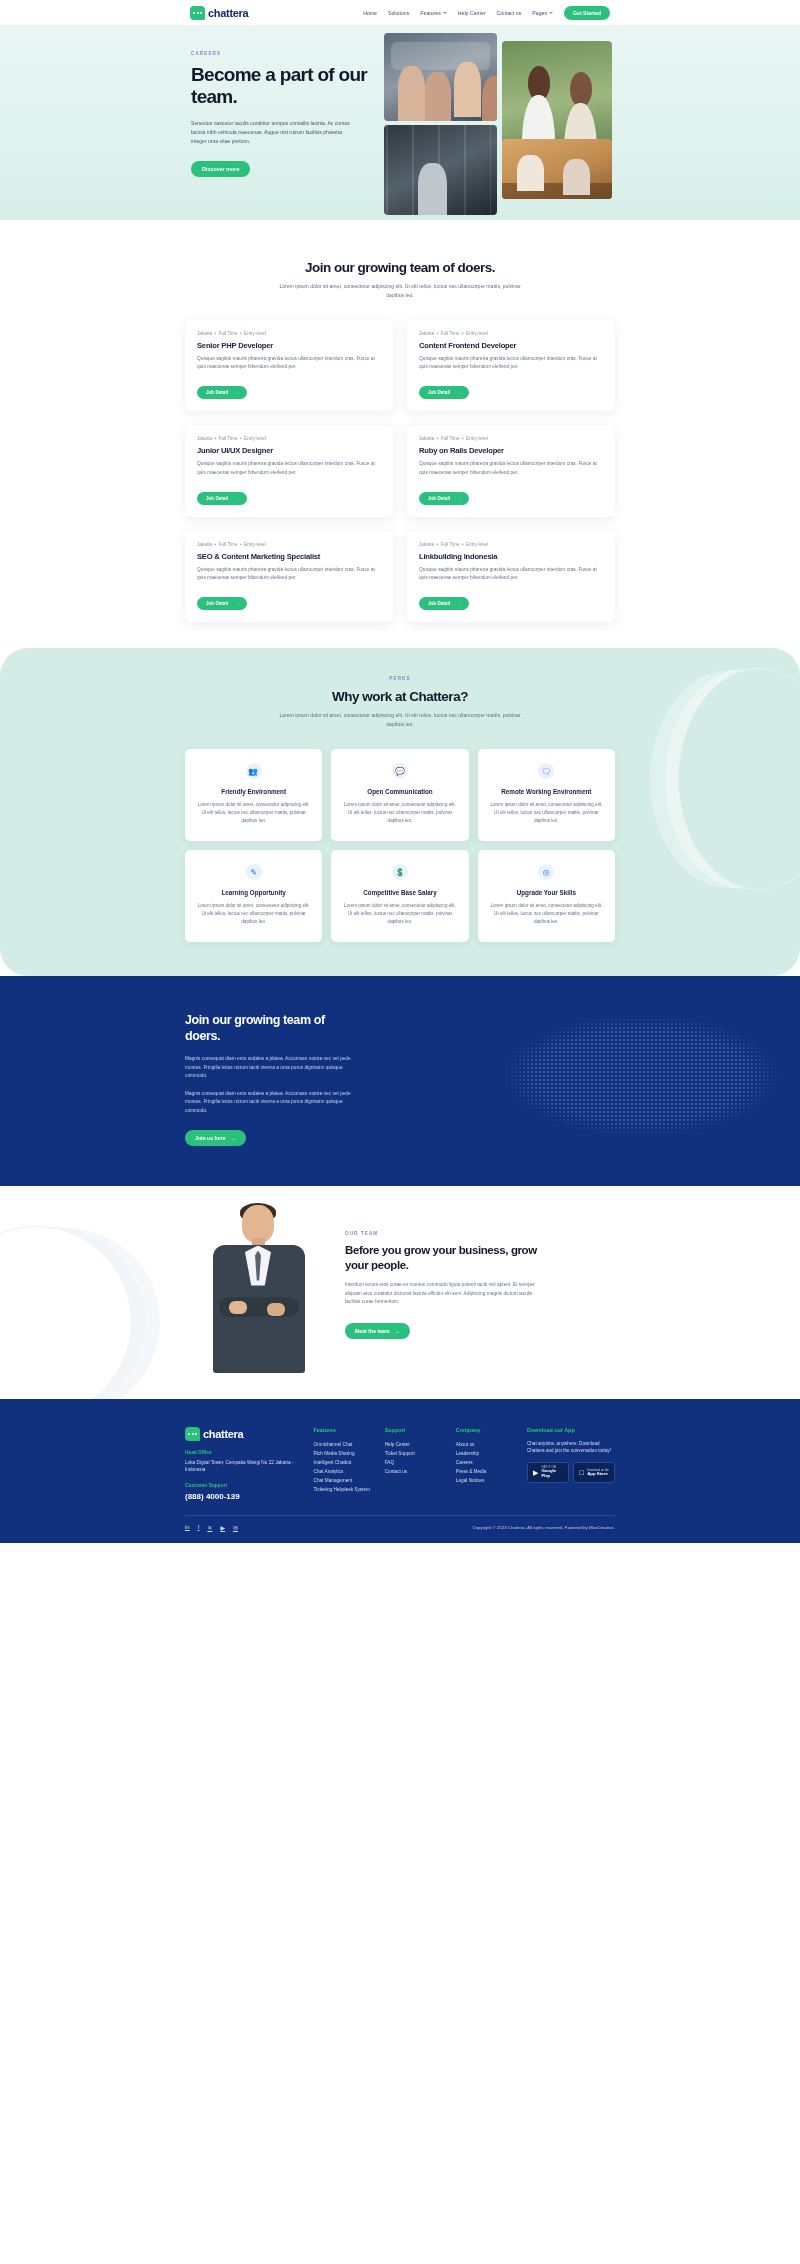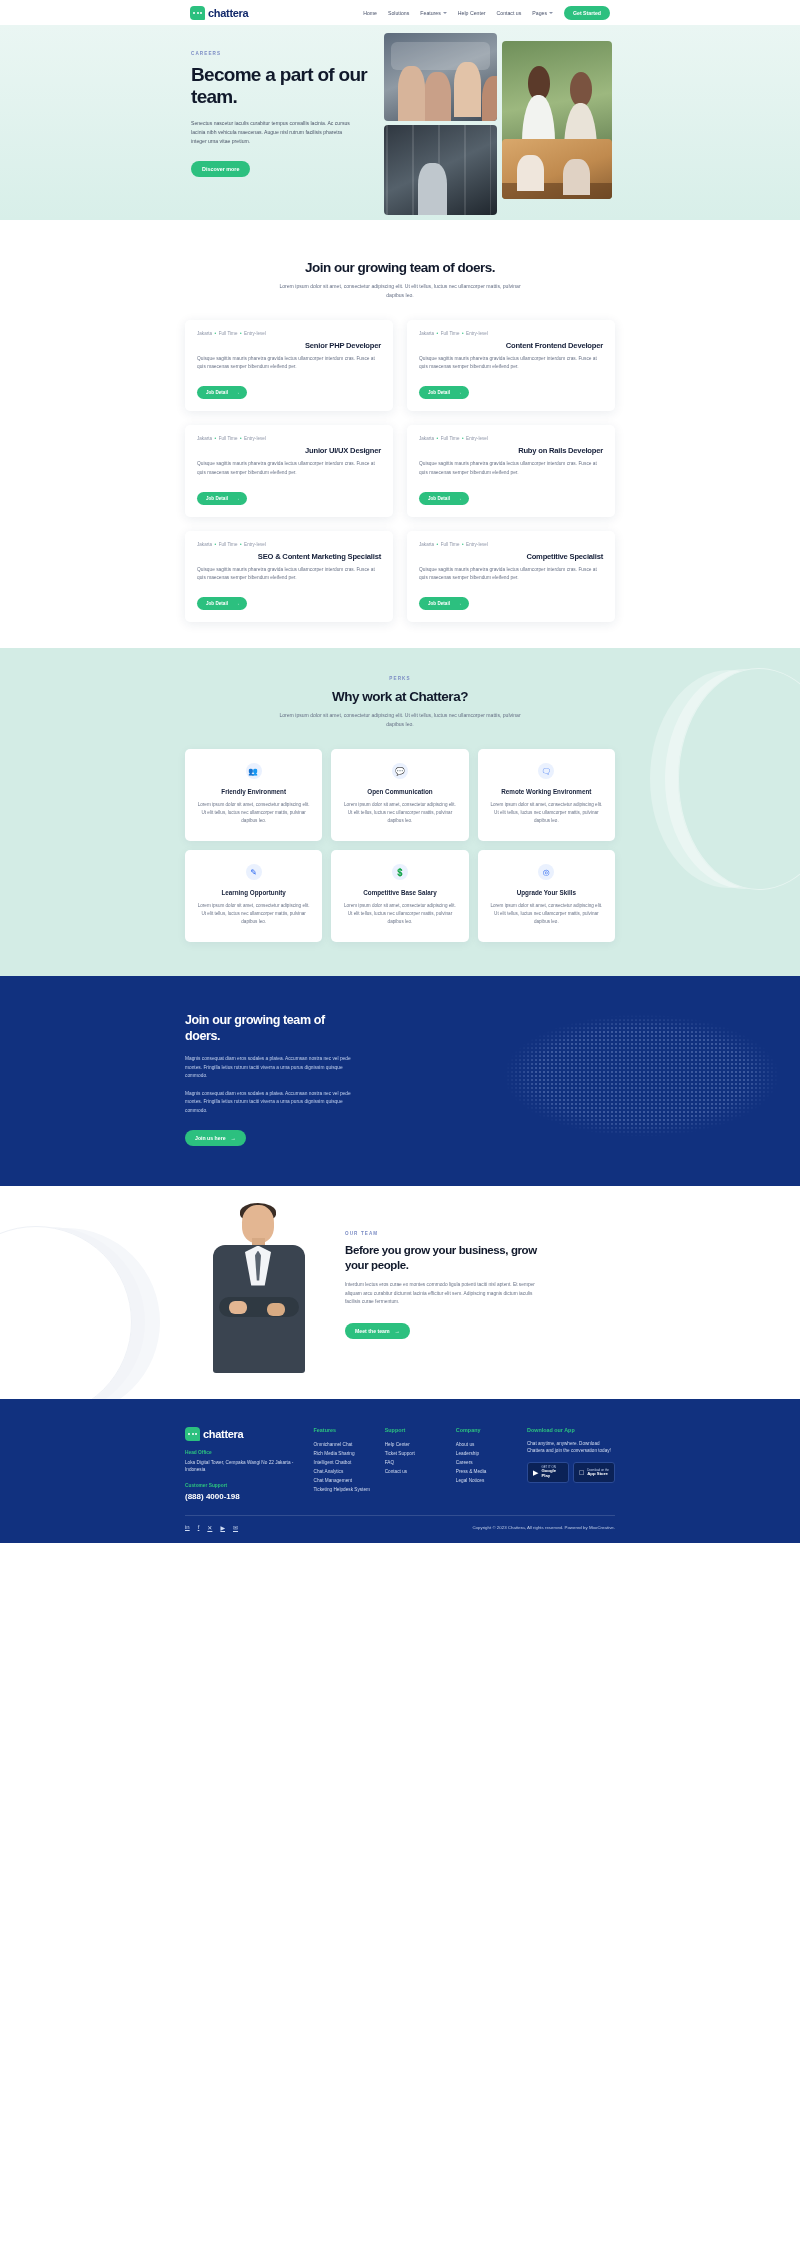--- a/index.html
+++ b/index.html
@@ -73,28 +73,28 @@
 
   
   .jobs { background:#fff; padding: 40px 0 26px; }
   .sec-head { text-align:center; margin-bottom: 20px; }
   .sec-title { font-size: 13.5px; font-weight:700; letter-spacing:-0.5px; color:#11192b; margin-bottom:7px; }
   .sec-sub { font-size:5.1px; line-height:1.75; color:#646e84; width:258px; margin:0 auto; }
   .job-grid { width: 430px; margin: 0 auto; display:grid; grid-template-columns: 1fr 1fr; gap: 14px 14px; }
   .job-card { background:#fff; border-radius:5px; box-shadow: 0 2px 11px rgba(25,40,80,.09); padding: 11px 12px 12px; }
   .job-meta { font-size:4.5px; color:#8b93a6; margin-bottom:5px; letter-spacing:.05px; }
   .job-meta .sep { color:#2cc07f; padding:0 2.5px; }
-  .job-title { font-size:7.6px; font-weight:700; color:#16203a; margin-bottom:5px; letter-spacing:-.2px;text-align:right; }
+  .job-title { font-size:7.6px; font-weight:700; color:#16203a; margin-bottom:5px; letter-spacing:-.2px; }
   .job-desc { font-size:4.8px; line-height:1.72; color:#6b7488; margin-bottom:9px; }
   .btn-sm { background:#2cc07f; color:#fff; border:none; border-radius:20px; font-size:4.6px; font-weight:600;
             padding:4px 7px 4px 9px; cursor:pointer; font-family:inherit; display:inline-flex; align-items:center; gap:7px; }
   .btn-sm .arw { font-size:4.6px; }
 
   
-  .perks { background:#d3ece5; padding: 28px 0 34px; position:relative; overflow:hidden; }
+  .perks { background:#d3ece5; padding: 28px 0 34px; position:relative; overflow:hidden;border-radius:28px; }
   .perks::after{ content:""; position:absolute; right:-40px; top:20px; width:160px; height:220px;
     border-radius:50%; border:1px solid rgba(255,255,255,.45);
     box-shadow: -14px 0 0 -1px rgba(255,255,255,.35), -30px 0 0 -2px rgba(255,255,255,.3); }
   .perk-grid { width:430px; margin:0 auto; display:grid; grid-template-columns: repeat(3,1fr); gap:9px; position:relative; z-index:2;}
   .perk-card { background:#fff; border-radius:5px; padding:14px 11px 16px; text-align:center; box-shadow:0 2px 10px rgba(25,40,80,.06); }
   .perk-ico { width:16px; height:16px; border-radius:50%; background:#eaf1fe; margin:0 auto 9px;
               display:flex; align-items:center; justify-content:center; color:#2f6bf0; font-size:8px; }
   .perk-title { font-size:6.3px; font-weight:700; color:#16203a; margin-bottom:6px; }
   .perk-desc { font-size:4.6px; line-height:1.75; color:#6b7488; }
 
@@ -289,21 +289,21 @@
         <button class="btn-sm">
             <span>Job Detail</span>
             <span class="arw">→</span>
           </button>
       </div>
 
       <div class="job-card">
         <div class="job-meta">
           <span>Jakarta</span><span class="sep">•</span><span>Full Time</span><span class="sep">•</span><span>Entry-level</span>
         </div>
-        <div class="job-title">Competitive Specialist</div>
+        <div class="job-title">Linkbuilding Indonesia</div>
         <div class="job-desc">Quisque sagittis mauris pharetra gravida lectus ullamcorper interdum cras. Fusce at quis maecenas semper bibendum eleifend per.</div>
         <button class="btn-sm">
             <span>Job Detail</span>
             <span class="arw">→</span>
           </button>
       </div>
 
     </div>
   </section>
 
@@ -393,21 +393,21 @@
           <span class="logo-mark">
               <i></i>
               <i></i>
               <i></i>
             </span>
           <span class="logo-text">chattera</span>
         </div>
         <div class="f-label">Head Office</div>
         <div class="f-addr">Loka Digital Tower, Cempaka Wangi No 22 Jakarta - Indonesia</div>
         <div class="f-label">Customer Support</div>
-        <div class="f-phone">(888) 4000-198</div>
+        <div class="f-phone">(888) 4000-139</div>
       </div>
 
       <div class="f-col">
         <div class="f-head">Features</div>
         <a class="f-link" href="#">Omnichannel Chat</a>
         <a class="f-link" href="#">Rich Media Sharing</a>
         <a class="f-link" href="#">Intelligent Chatbot</a>
         <a class="f-link" href="#">Chat Analytics</a>
         <a class="f-link" href="#">Chat Management</a>
         <a class="f-link" href="#">Ticketing Helpdesk System</a>

